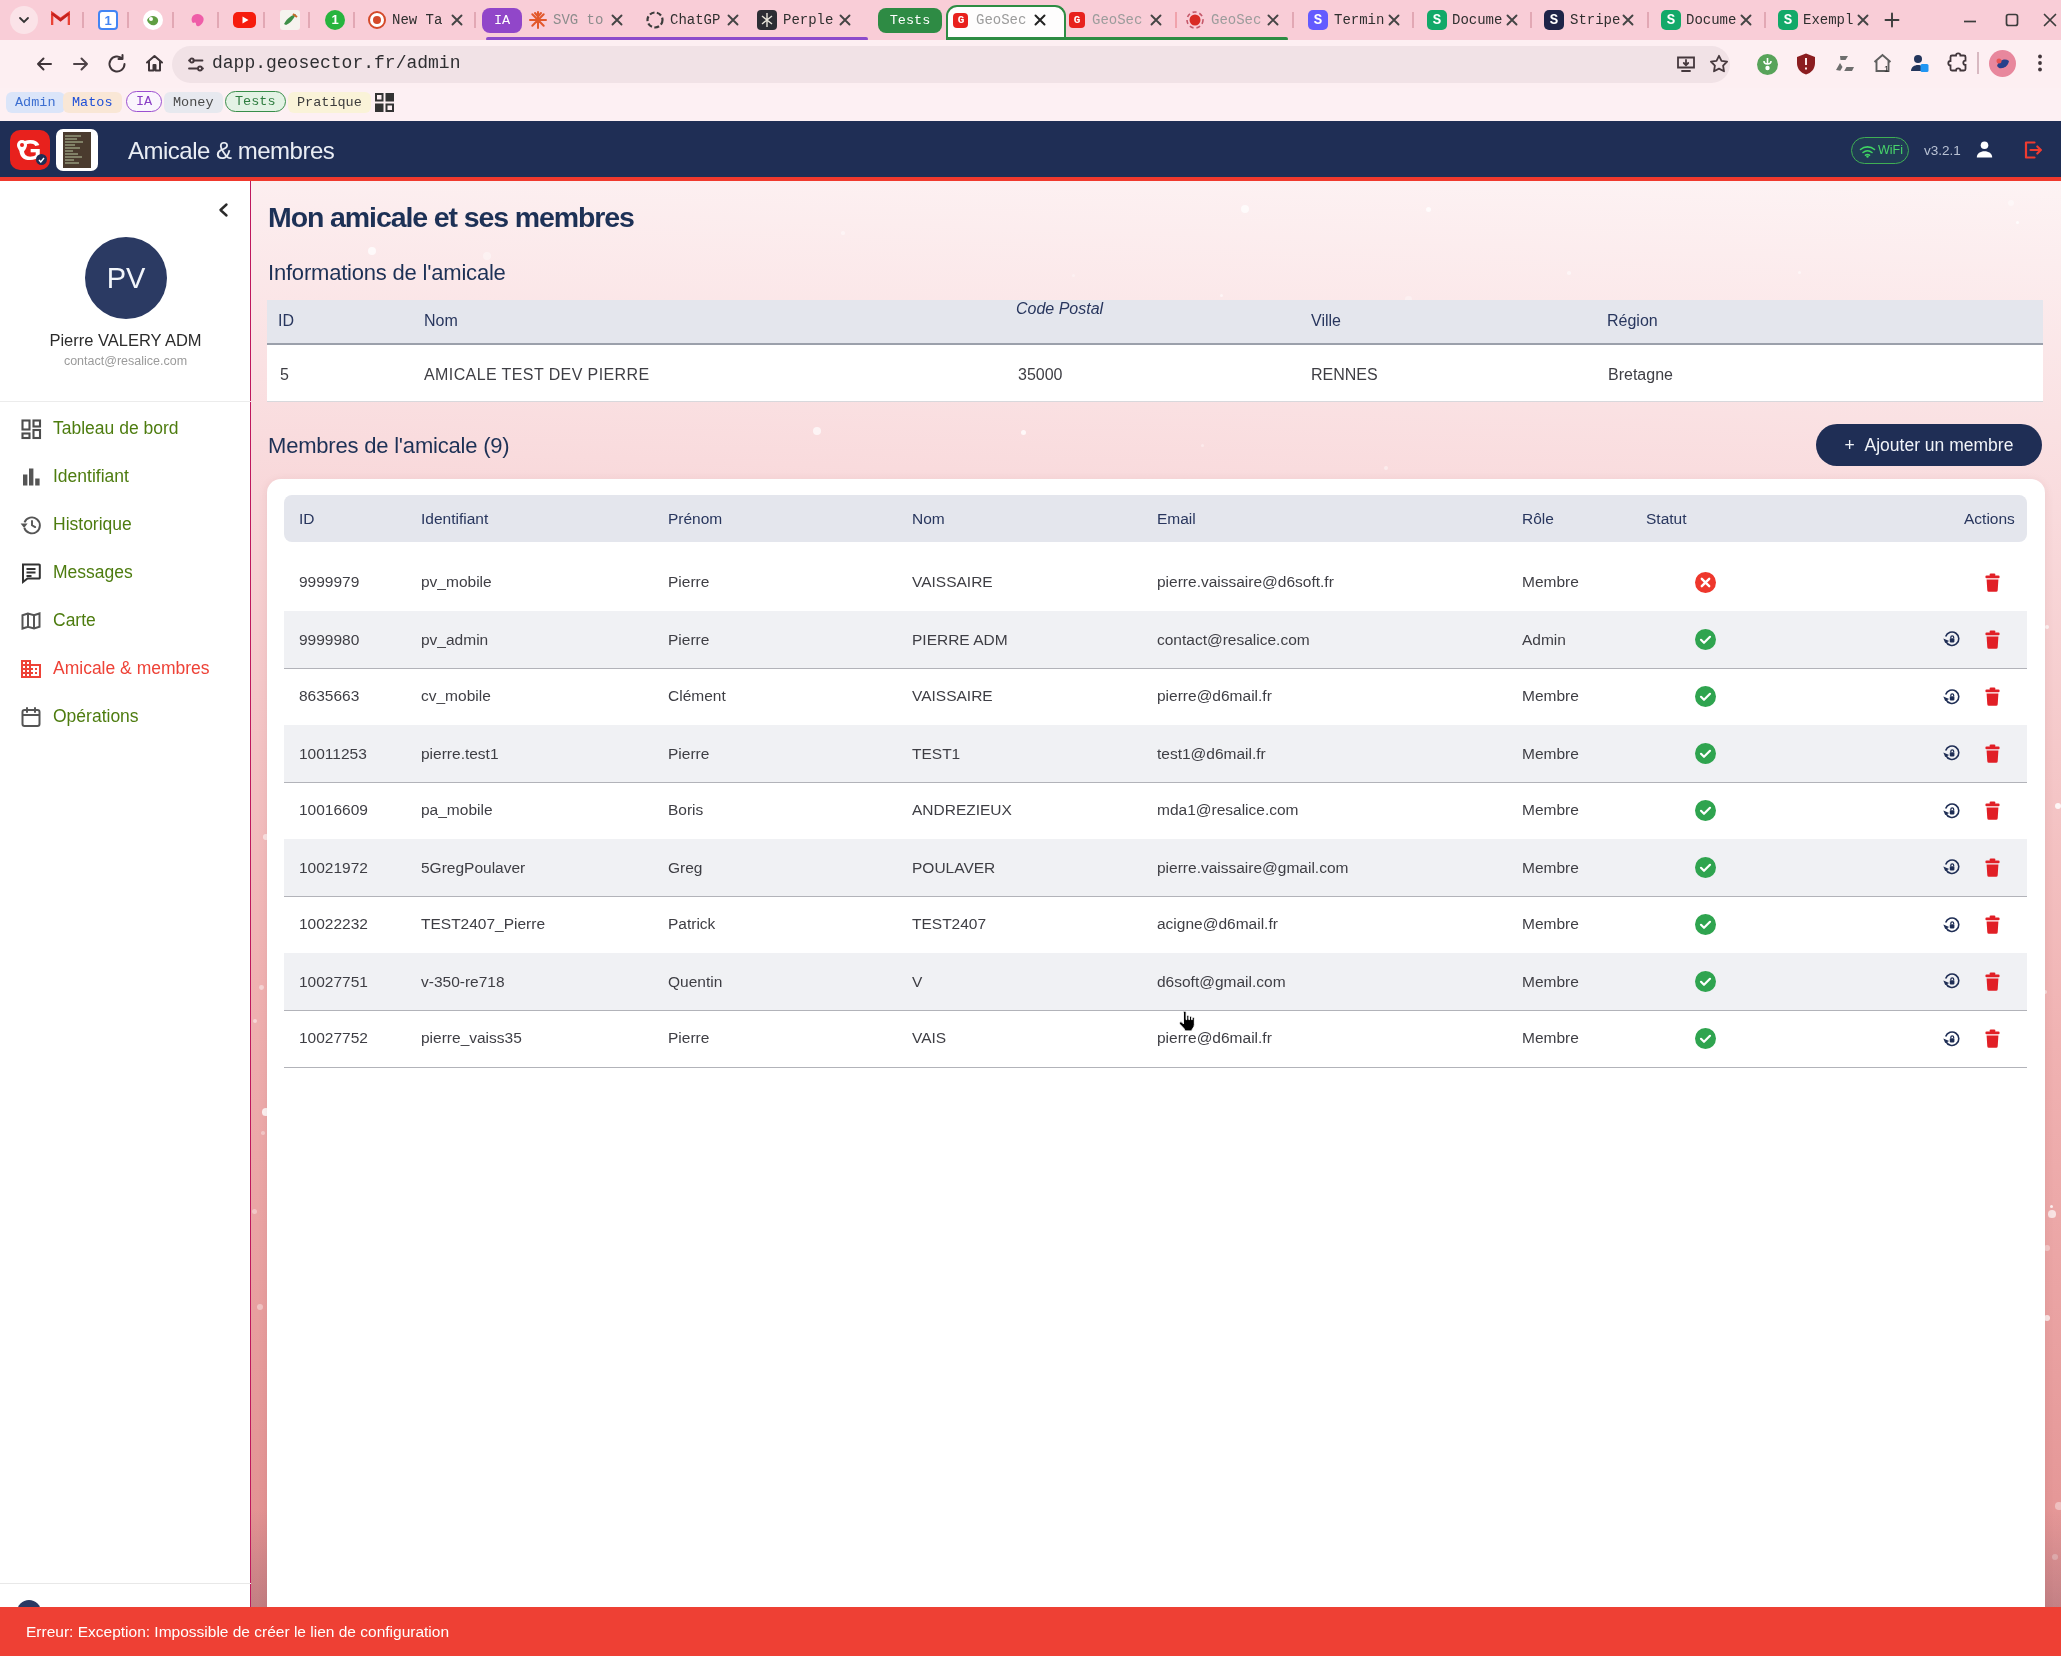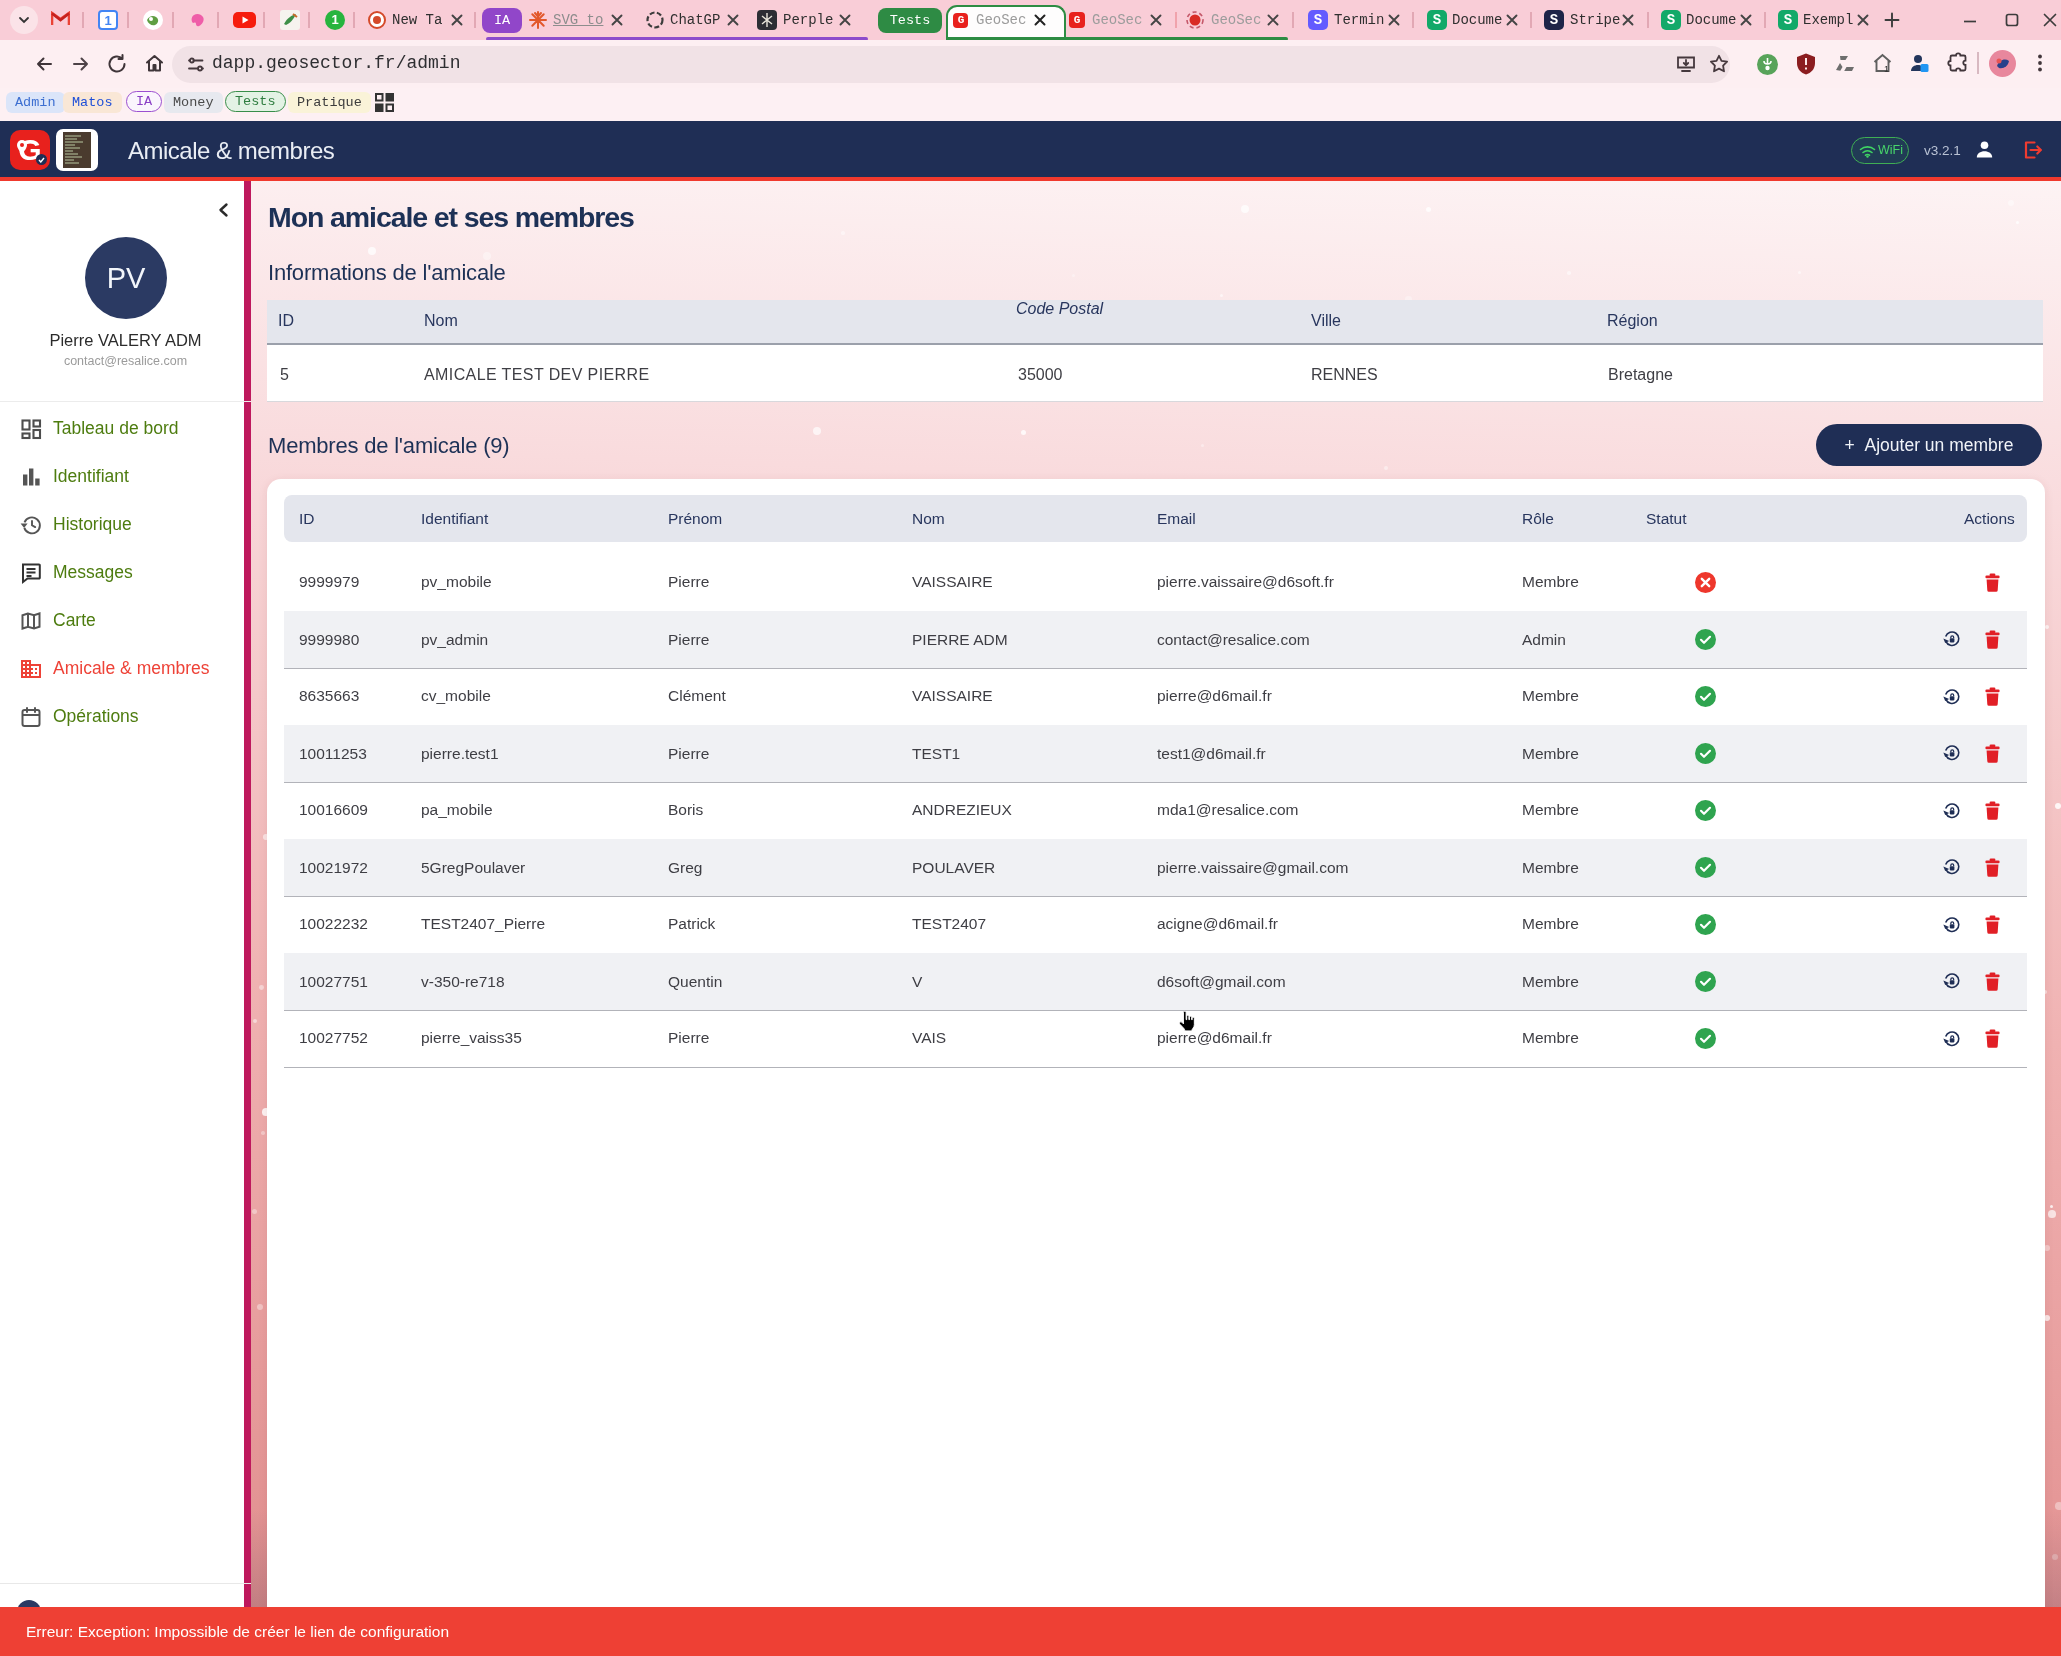--- a/index.html
+++ b/index.html
@@ -65,21 +65,21 @@
       </svg>
   <div class="sep" style="left:474px"></div>
 
   <div class="ab mono" style="left:482px;top:8px;width:40px;height:25px;border-radius:8px;background:#9146c9;color:#fff;font-size:13.5px;text-align:center;line-height:25px;">IA</div>
 
   <svg class="ab" style="left:529px;top:11px" width="18" height="18" viewBox="0 0 18 18">
         <g stroke="#e2572b" stroke-width="2" stroke-linecap="round">
           <path d="M9 1v16M1 9h16M3.3 3.3l11.4 11.4M14.7 3.3L3.3 14.7M9 5.5 12 2M9 5.5 6 2"></path>
         </g>
       </svg>
-  <div class="tabttl" style="left:553px;color:#8d8d8d;text-decoration:underline;">SVG to</div>
+  <div class="tabttl" style="left:553px;color:#8d8d8d;">SVG to</div>
   <svg class="ab" style="left:610px;top:13px" width="14" height="14" viewBox="0 0 14 14">
         <path d="M2.5 2.5l9 9m0-9l-9 9" stroke="#444" stroke-width="1.9" stroke-linecap="round"></path>
       </svg>
 
   <svg class="ab" style="left:645px;top:10px" width="20" height="20" viewBox="0 0 20 20">
         <circle cx="10" cy="10" r="7.5" stroke="#3b3b3b" stroke-width="2.2" fill="none" stroke-dasharray="5 2.4"></circle>
       </svg>
   <div class="tabttl" style="left:670px;">ChatGP</div>
   <svg class="ab" style="left:726px;top:13px" width="14" height="14" viewBox="0 0 14 14">
         <path d="M2.5 2.5l9 9m0-9l-9 9" stroke="#444" stroke-width="1.9" stroke-linecap="round"></path>
@@ -349,21 +349,21 @@
 <div class="dot" style="left:1793px;top:1064px;width:5.9px;height:5.9px;opacity:0.38"></div>
 <div class="dot" style="left:1801px;top:1373px;width:6.0px;height:6.0px;opacity:0.31"></div>
 <div class="dot" style="left:1804px;top:622px;width:5.9px;height:5.9px;opacity:0.84"></div>
 <div class="dot" style="left:1797px;top:1029px;width:7.7px;height:7.7px;opacity:0.68"></div>
 <div class="dot" style="left:1792px;top:809px;width:4.4px;height:4.4px;opacity:0.50"></div>
 <div class="dot" style="left:1794px;top:444px;width:3.9px;height:3.9px;opacity:0.72"></div>
 <div class="dot" style="left:1793px;top:1134px;width:5.9px;height:5.9px;opacity:0.73"></div>
 </div>
 <div class="ab" style="left:251px;top:1510px;width:17px;height:97px;background:linear-gradient(180deg,rgba(120,85,95,0) 0%,rgba(115,85,100,0.28) 100%);"></div>
     <div class="ab" style="left:2044px;top:1510px;width:17px;height:97px;background:linear-gradient(180deg,rgba(120,85,95,0) 0%,rgba(115,85,100,0.28) 100%);"></div>
-<div class="ab" id="sidebar" style="left:0;top:181px;width:251px;height:1426px;background:#ffffff;border-right:7px solid #be185d;box-sizing:border-box;text-decoration:underline;">
+<div class="ab" id="sidebar" style="left:0;top:181px;width:251px;height:1426px;background:#ffffff;border-right:1px solid #be185d;box-sizing:border-box;text-decoration:underline;">
   <svg class="ab" style="left:216px;top:21px" width="15" height="16" viewBox="0 0 15 16">
         <path d="M10.5 2.5 4.5 8l6 5.5" stroke="#2b2b2b" stroke-width="2.4" fill="none" stroke-linecap="round" stroke-linejoin="round"></path>
       </svg>
   <div class="ab" style="left:85px;top:56px;width:82px;height:82px;border-radius:50%;background:#2b3a63;"></div>
   <div class="ab" style="left:85px;top:56px;width:82px;height:82px;text-align:center;font-size:29px;line-height:82px;color:#f2f5fa;">PV</div>
   <div class="ab" style="left:0;top:150px;width:251px;text-align:center;font-size:16.5px;color:#2b2b2b;">Pierre VALERY ADM</div>
   <div class="ab" style="left:0;top:173px;width:251px;text-align:center;font-size:12.5px;color:#9b9b9b;">contact@resalice.com</div>
   <div class="ab" style="left:0;top:220px;width:251px;height:1px;background:#ececec;"></div>
   <div class="mi" style="top:224px;">
     <svg width="24" height="24" viewBox="0 0 24 24">

